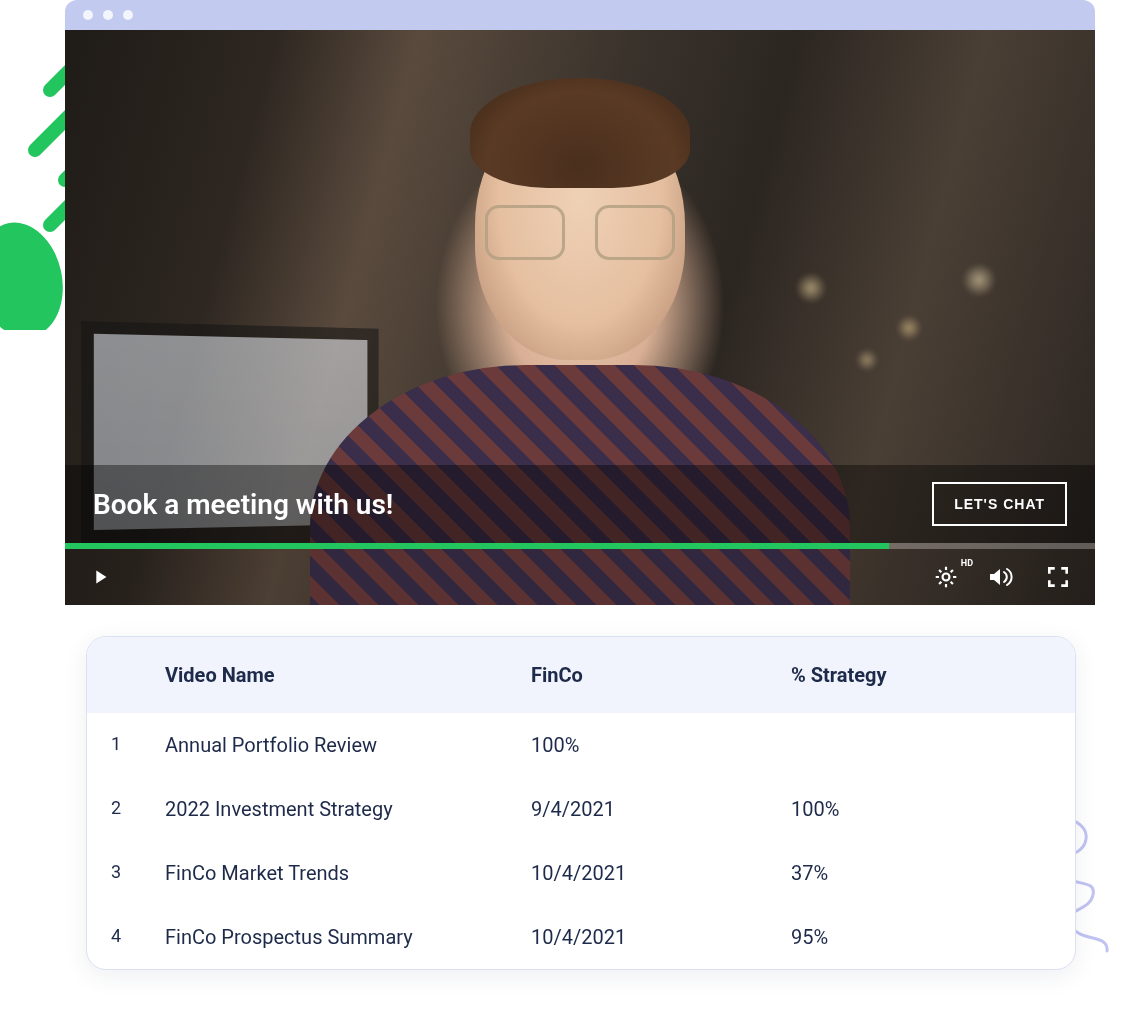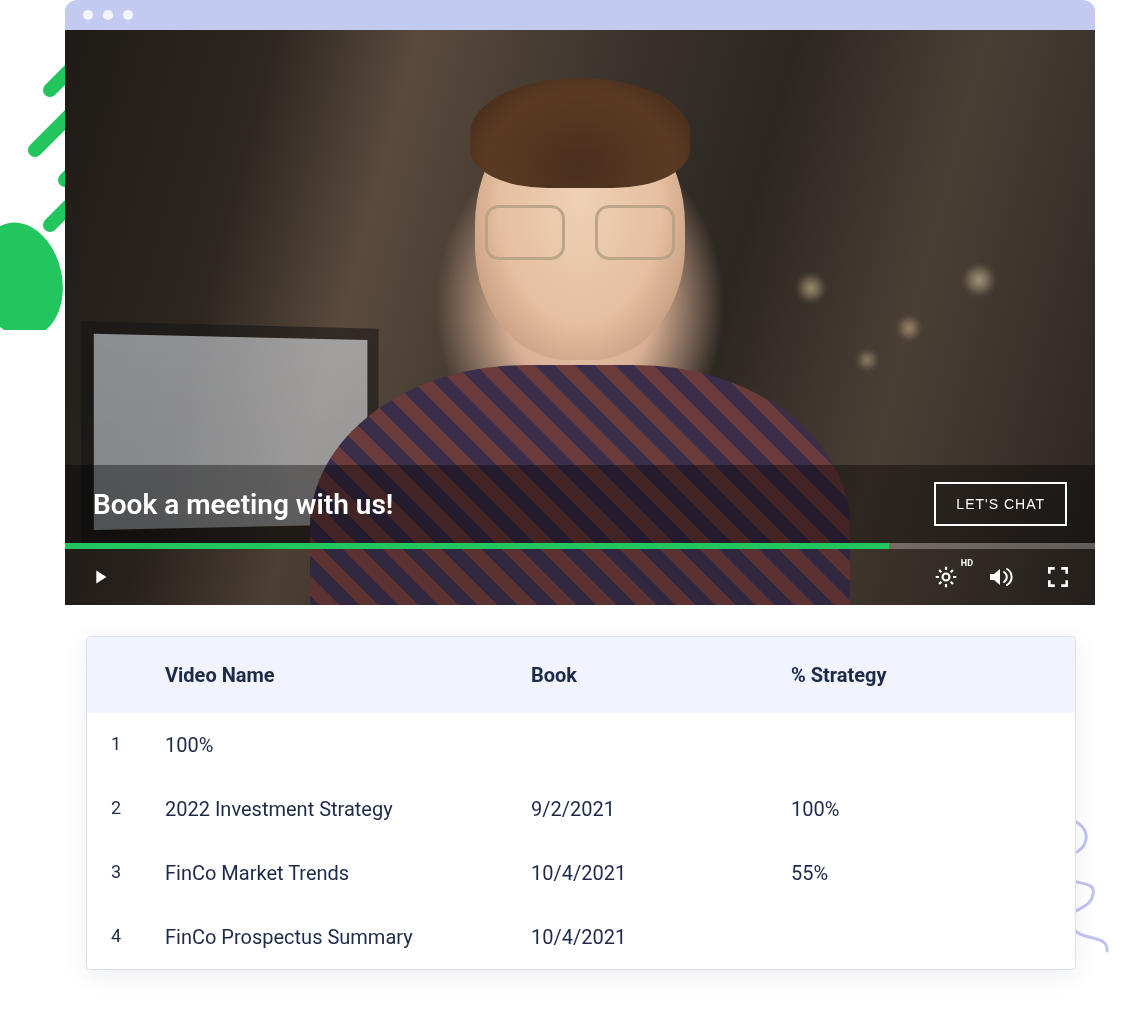--- a/index.html
+++ b/index.html
@@ -154,21 +154,21 @@
 .cta-text {
   color: #fff;
   font-size: 28px;
   font-weight: 600;
 }
 .cta-button {
   border: 2px solid #fff;
   color: #fff;
   background: transparent;
   font-size: 14px;
-  font-weight: 400;
+  font-weight: 700;
   letter-spacing: 1px;
   padding: 12px 20px;
   cursor: pointer;
 }
 
 
 .progress-track {
   position: absolute;
   left: 0;
   right: 0;
@@ -216,21 +216,21 @@
 }
 
 
 .table-card {
   position: absolute;
   top: 636px;
   left: 86px;
   width: 990px;
   background: #fff;
   border: 1px solid #dbe0f2;
-  border-radius: 4px;
+  border-radius: 20px;
   box-shadow: 0 6px 24px rgba(40,50,90,.08);
   overflow: hidden;
   z-index: 2;
 }
 .table-header {
   display: grid;
   grid-template-columns: 54px 1fr 260px 260px;
   background: #f1f4fc;
   padding: 26px 24px;
 }
@@ -338,44 +338,46 @@
         </span>
       </div>
     </div>
   </div>
 </div>
 
 <div class="table-card">
   <div class="table-header">
     <span class="th"></span>
     <span class="th">Video Name</span>
-    <span class="th">Book</span>
+    <span class="th">FinCo</span>
     <span class="th">% Strategy</span>
   </div>
   <div class="table-body">
     <div class="tr">
       <span class="idx">1</span>
+      <span>Annual Portfolio Review</span>
       <span>100%</span>
     </div>
     <div class="tr">
       <span class="idx">2</span>
       <span>2022 Investment Strategy</span>
-      <span>9/2/2021</span>
+      <span>9/4/2021</span>
       <span>100%</span>
     </div>
     <div class="tr">
       <span class="idx">3</span>
       <span>FinCo Market Trends</span>
       <span>10/4/2021</span>
-      <span>55%</span>
+      <span>37%</span>
     </div>
     <div class="tr">
       <span class="idx">4</span>
       <span>FinCo Prospectus Summary</span>
       <span>10/4/2021</span>
+      <span>95%</span>
     </div>
   </div>
 </div>
 
 <svg class="squiggle" viewBox="0 0 160 190">
   <g fill="none" stroke="#b7b9ef" stroke-width="3" stroke-linecap="round">
     <path d="M20 20c20-6 38 4 32 20s-30 10-22 28 34 6 30 24-28 12-20 30 36 8 34 26"></path>
     <path d="M56 8c22-4 40 8 34 24s-32 10-24 28 36 6 32 24-30 12-22 30 38 8 36 26"></path>
     <path d="M96 2c22-4 40 8 34 24s-32 10-24 28 36 6 32 24-30 12-22 30 38 8 36 26"></path>
   </g>

